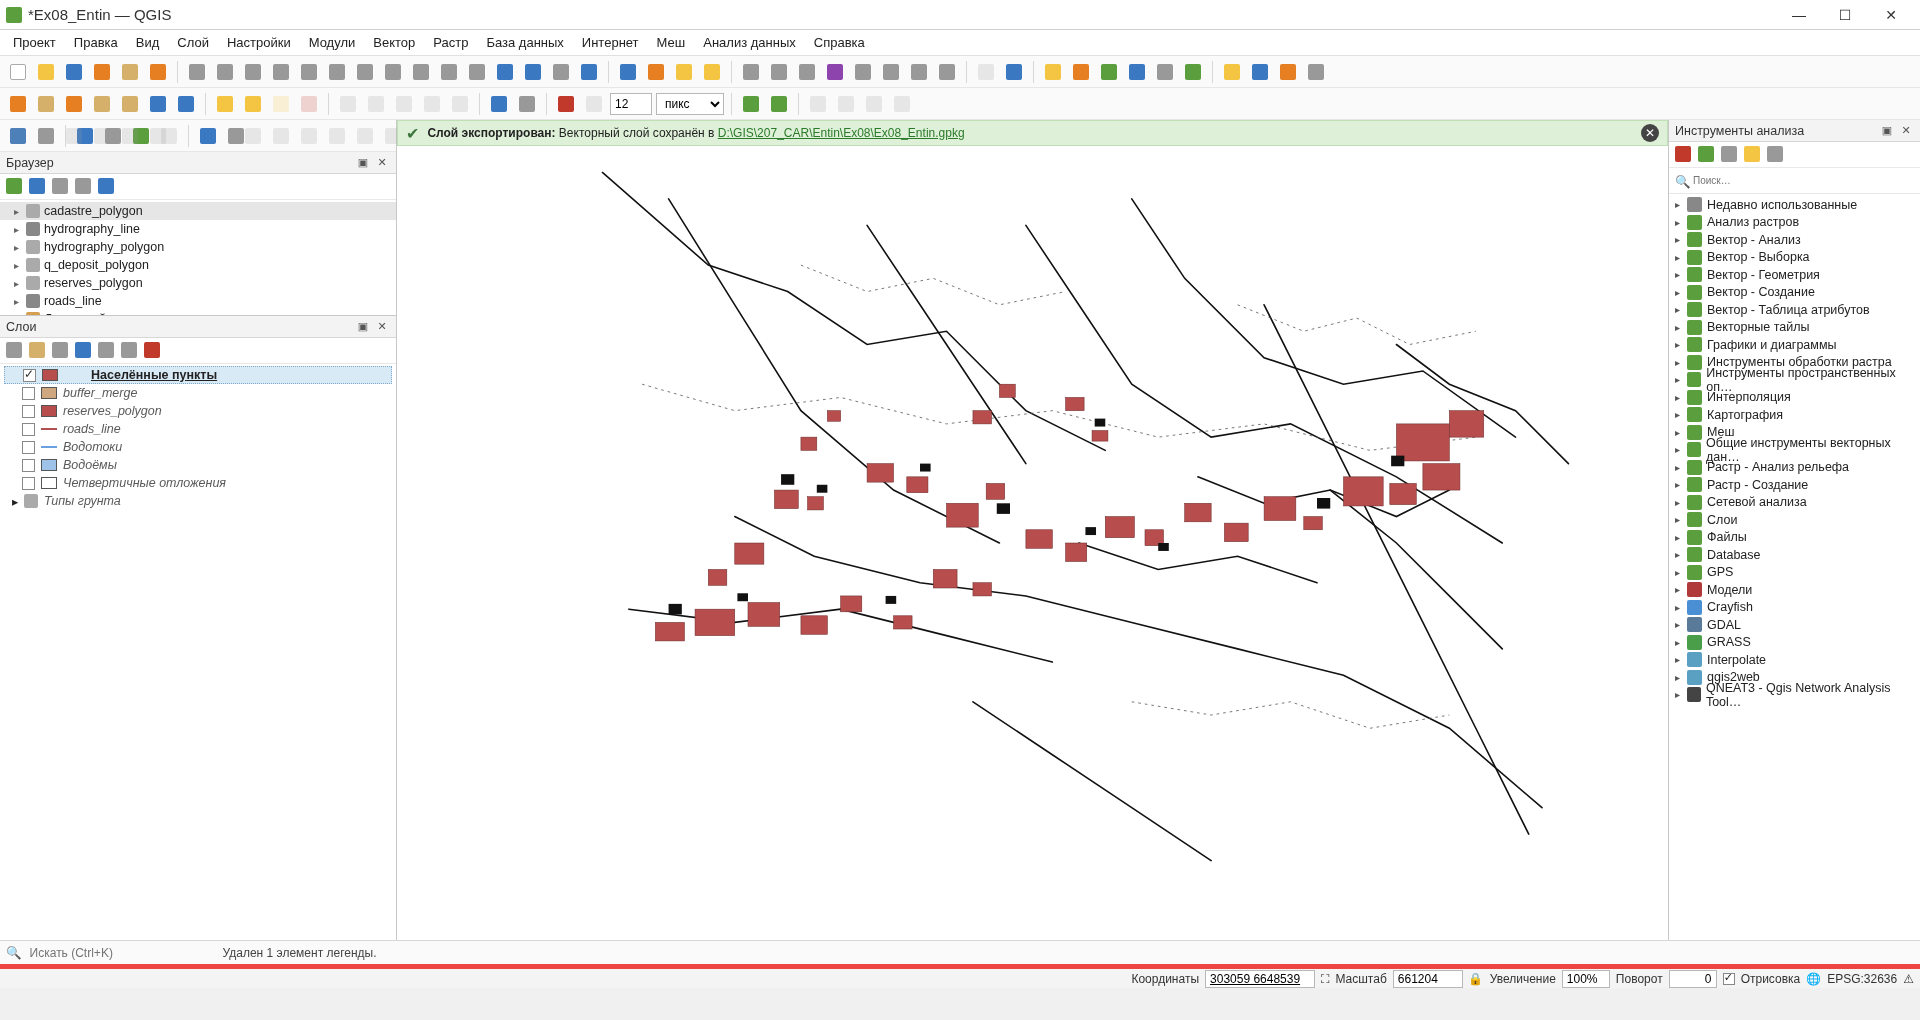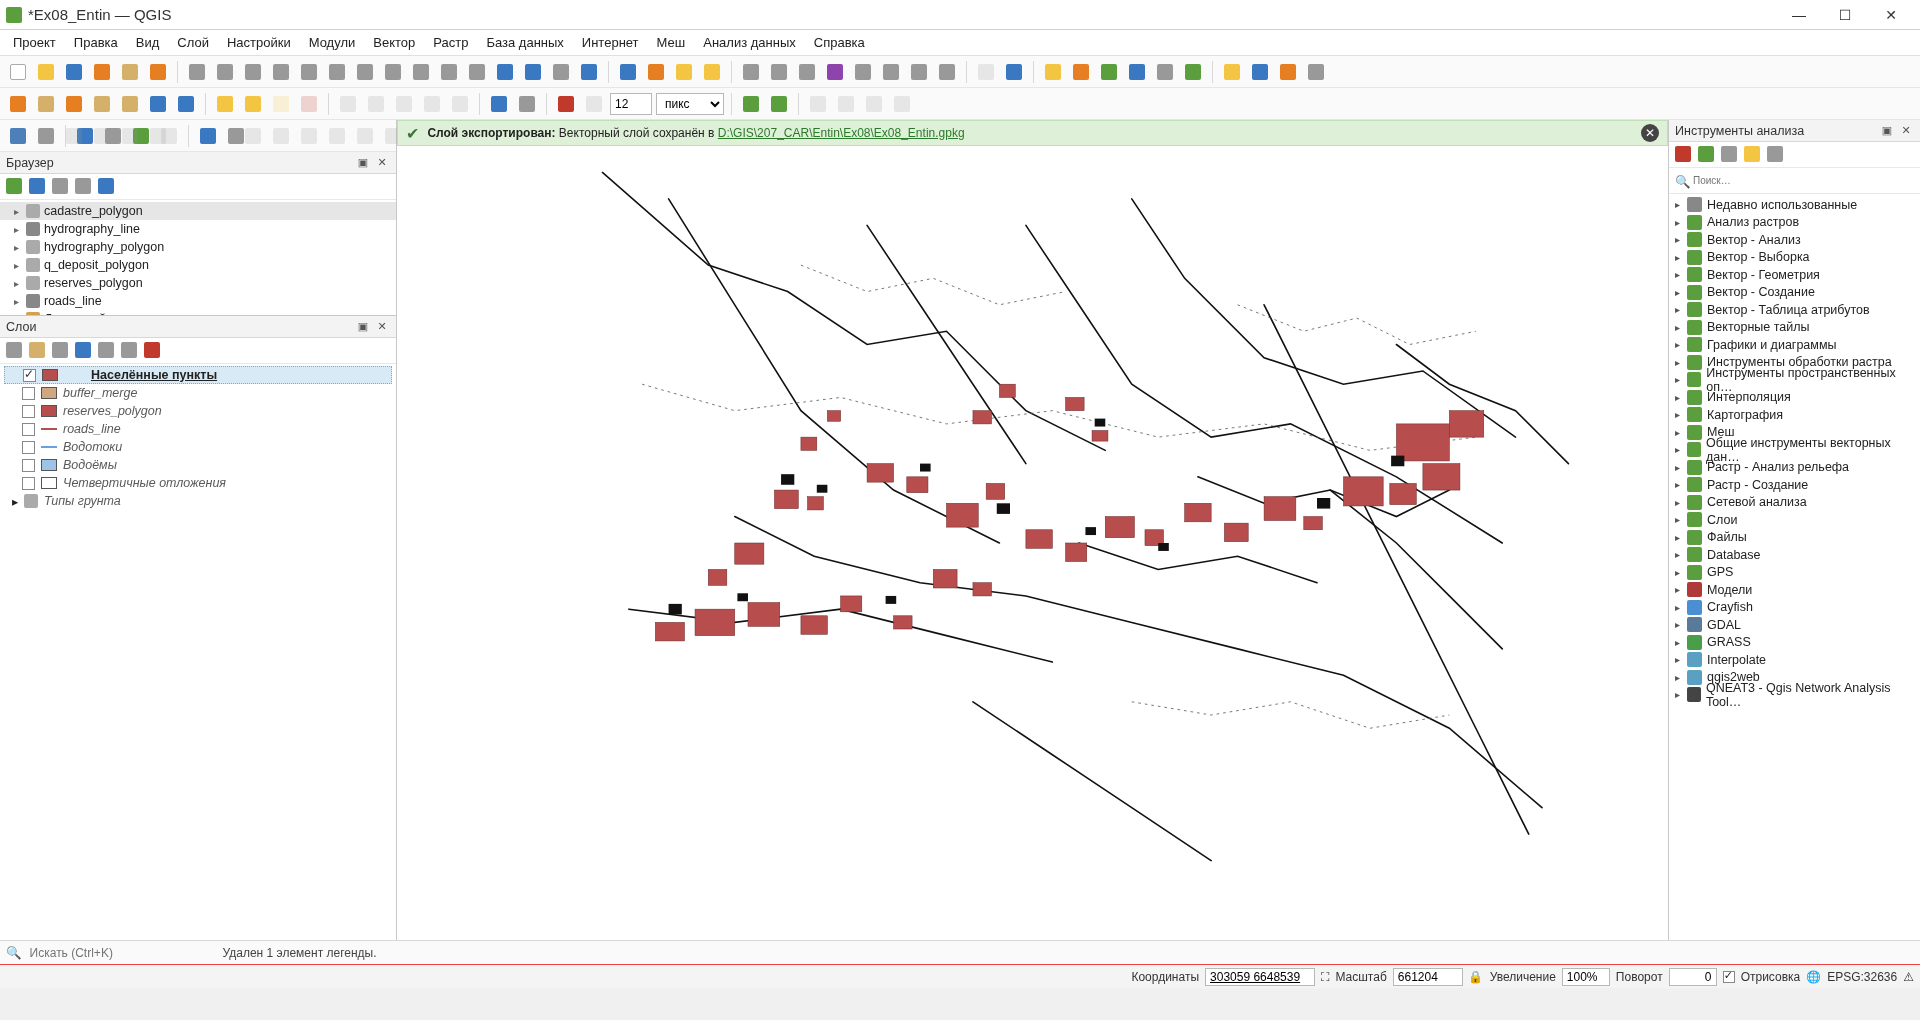--- a/index.html
+++ b/index.html
@@ -82,21 +82,21 @@
 .tbx-row .qic { width: 15px; height: 15px; margin-right: 5px; border-radius: 2px; }
 .right .hint { background: #cce4f7; border-top: 1px solid #a9cbe8; padding: 4px 6px; font-size: 11px; line-height: 1.3; }
 .right .hint a { color: #1a5a9e; text-decoration: underline; }
 
 
 .searchbar { height: 24px; background: #fafafa; border-top: 1px solid #d8d8d8; display: flex; align-items: center; padding: 0 6px; gap: 8px; }
 .searchbar .sic { color: #888; }
 .searchbar input { border: none; background: transparent; outline: none; font-size: 12px; color: #888; flex: 0 0 120px; }
 .searchbar .msg { color: #444; font-size: 12px; margin-left: 30px; }
 
-.statusbar { height: 24px; background: #f4f4f4; border-top: 1px solid #ef4444; display: flex; align-items: center; padding: 0 6px; gap: 6px; font-size: 12px; justify-content: flex-end; }
+.statusbar { height: 24px; background: #f4f4f4; border-top: 5px solid #ef4444; display: flex; align-items: center; padding: 0 6px; gap: 6px; font-size: 12px; justify-content: flex-end; }
 .statusbar .lbl { color: #333; }
 .statusbar input { height: 18px; border: 1px solid #b8b8b8; padding: 0 4px; font-size: 12px; }
 .statusbar .lock { color: #777; }
 .statusbar .cb2 { width: 12px; height: 12px; border: 1px solid #888; background: #fff; position: relative; }
 .statusbar .cb2.checked::after { content: "✓"; position: absolute; top: -3px; left: 0; font-size: 11px; }
 
 
 .c-yel{background:#f4c542}.c-grn{background:#5a9e3e}.c-blu{background:#3a78c2}.c-red{background:#c0392b}.c-gry{background:#999}.c-org{background:#e67e22}.c-prp{background:#8e44ad}.c-tan{background:#d4b06a}.c-wht{background:#fff;border:1px solid #aaa}
 
 ::-webkit-scrollbar { width: 14px; height: 14px; }

